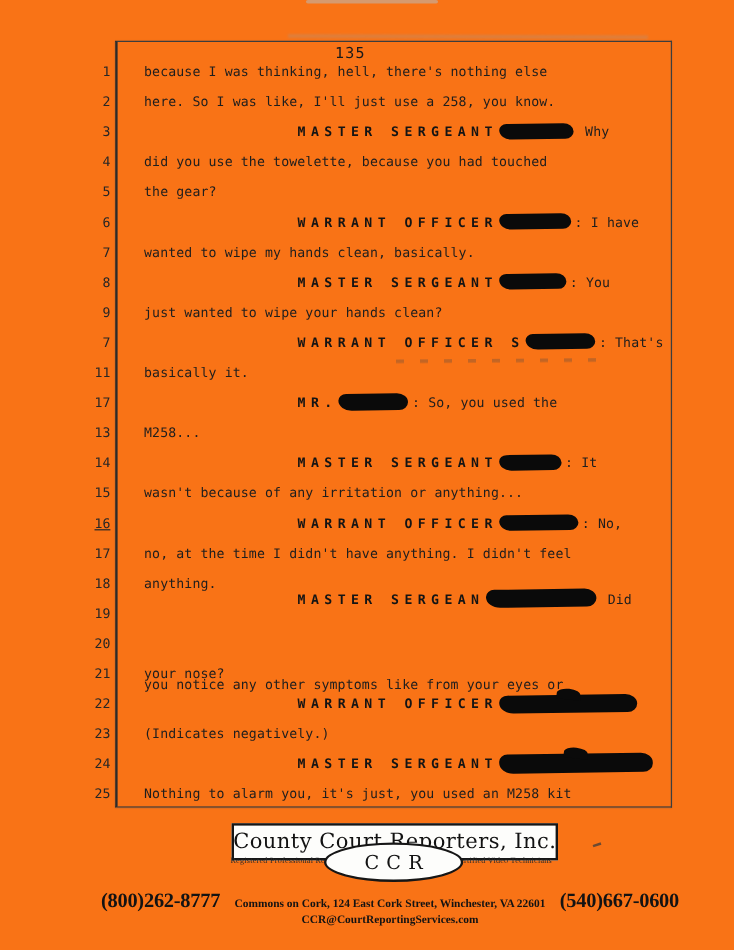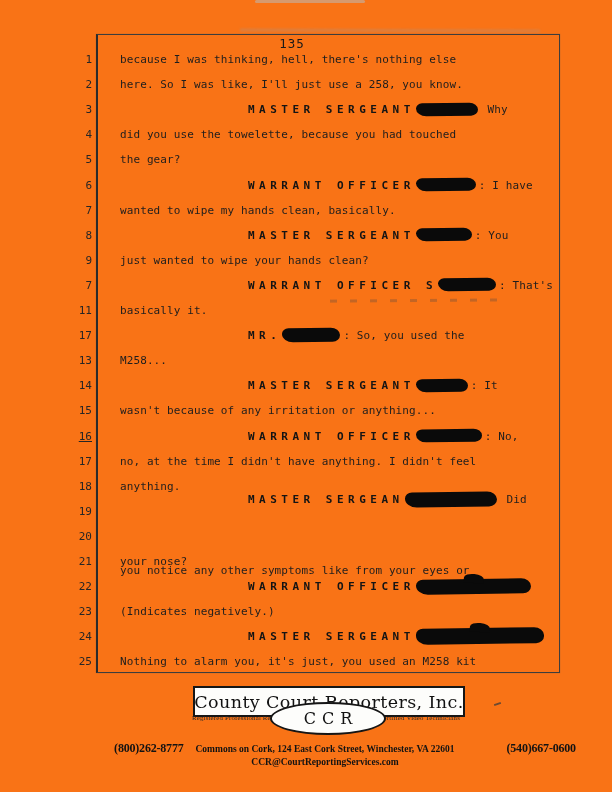--- a/index.html
+++ b/index.html
@@ -82,21 +82,21 @@
   }
   .tagline-left { left:192px; width:130px; text-align:left; }
   .tagline-right { left:368px; width:92px; text-align:right; }
 
   
   .footer-contact {
     position:absolute; left:60px; top:741px; width:530px; text-align:center;
     font-family:"Liberation Serif", serif; color:#131313;
   }
   .contact-row { display:flex; justify-content:center; align-items:baseline; gap:12px; }
-  .phone { font-size:12px; font-weight:bold; letter-spacing:-.2px; white-space:nowrap;margin-left:40px; }
+  .phone { font-size:17px; font-weight:bold; letter-spacing:-.2px; white-space:nowrap; }
   .address { font-size:9.5px; font-weight:bold; white-space:nowrap; }
   .email { font-size:9.5px; font-weight:bold; margin-top:1px; }
 </style>
 </head>
 <body>
 
 <div class="page">
 
   <div class="artifact artifact-topline"></div>
   <div class="artifact artifact-topsmudge"></div>

